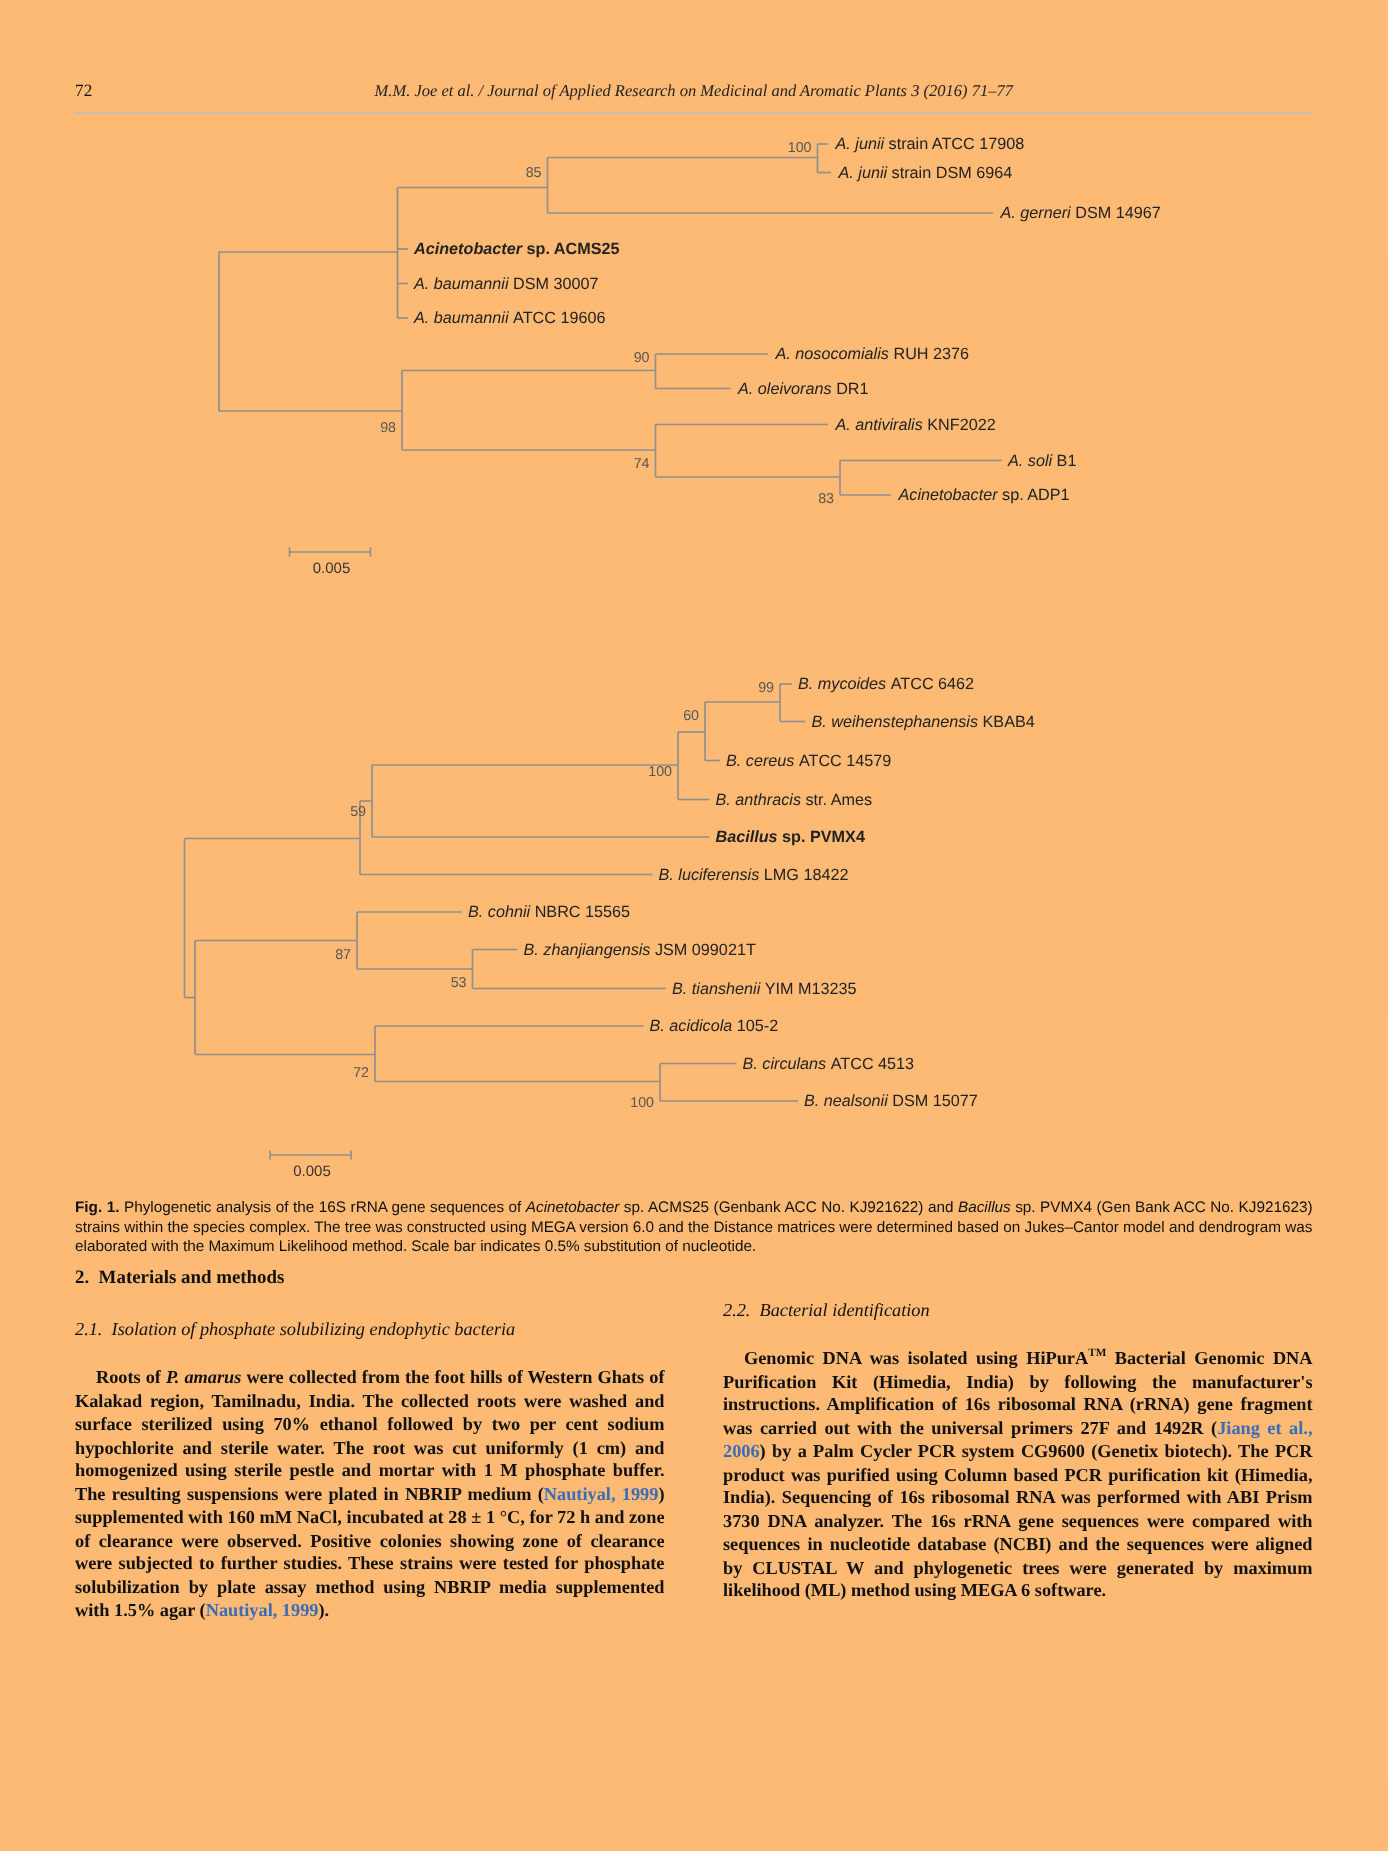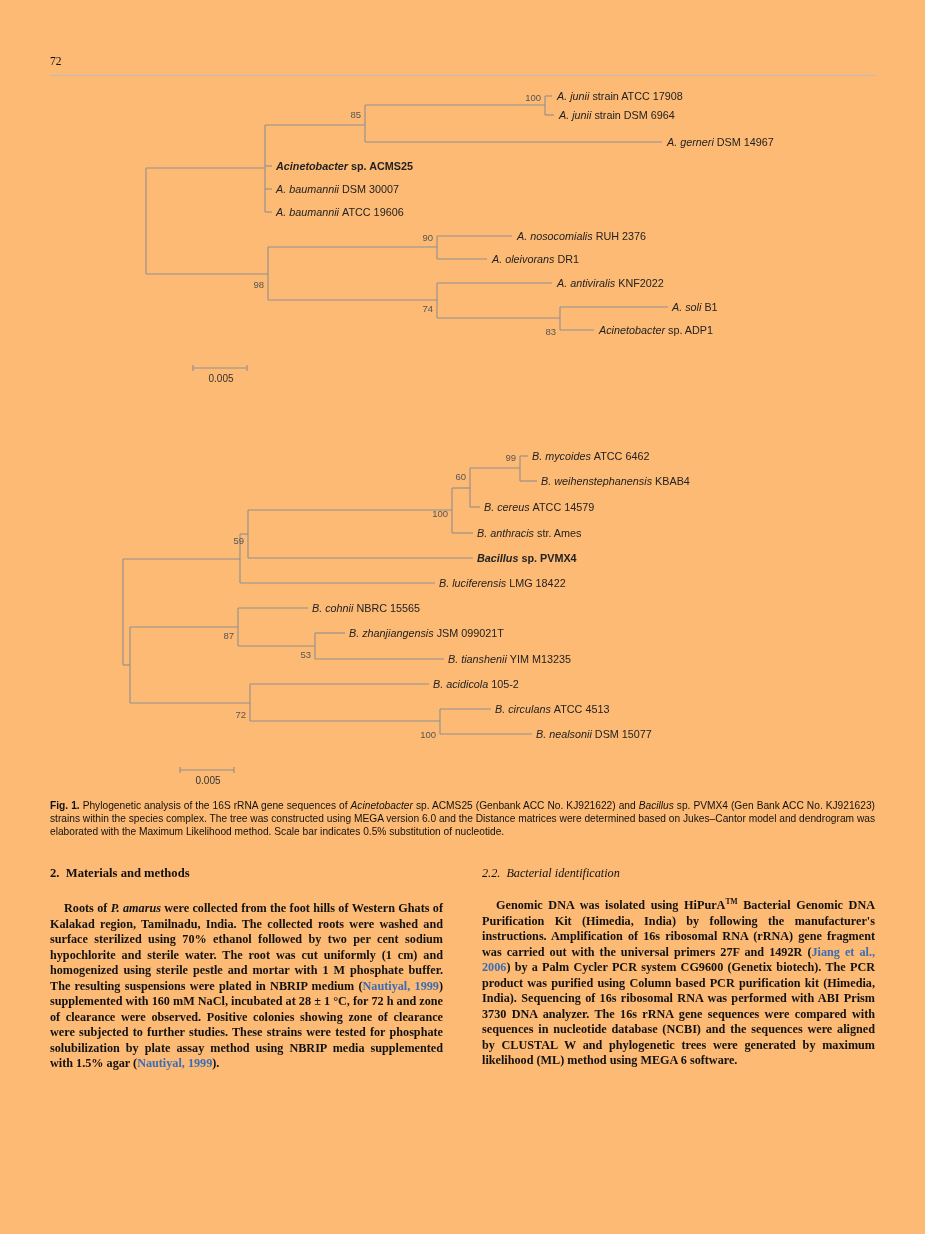--- a/index.html
+++ b/index.html
@@ -22,40 +22,41 @@
   .boot { font-family:"Liberation Sans", sans-serif; font-size:9.5px; fill:#555; }
   .scale-label { font-family:"Liberation Sans", sans-serif; font-size:10px; fill:#333; }
 
   .caption {
     position:absolute; top:799px; left:50px; width:825px;
     font-family:"Liberation Sans", sans-serif; font-size:10.2px; line-height:13px;
     text-align:justify; color:#111;
   }
 
   
-  .col-left  { position:absolute; top:866px; left:50px;  width:393px; }
+  .col-left  { position:absolute; top:844px; left:50px;  width:393px; }
   .col-right { position:absolute; top:866px; left:482px; width:393px; }
   h2.section { font-size:12.6px; font-weight:bold; margin:0 0 20px 0; }
   h3.subsection { font-size:12.2px; font-style:italic; font-weight:normal; margin:0 0 17px 0; }
   p.body {
     font-size:12.2px; line-height:15.5px; text-align:justify;
     text-indent:14px; margin:0;font-weight:bold;
   }
   .seg-bold { font-weight:bold; }
   .seg-italic { font-style:italic; }
   .seg-sup { vertical-align:super; font-size:7.5px; line-height:0; }
   .seg-link { color:var(--link-color,#3a6db5); text-decoration:none; cursor:pointer; }
 </style>
 </head>
 <body>
 
 <div class="page">
 
   <div class="header">
     <span class="page-num">72</span>
+    <div class="running-head">M.M. Joe et al. / Journal of Applied Research on Medicinal and Aromatic Plants 3 (2016) 71–77</div>
   </div>
   <div class="header-rule"></div>
 
   <svg id="figure-svg" width="925" height="795" viewBox="0 0 925 795">
       <g>
         <line x1="146" y1="168" x2="146" y2="274" stroke="#8f8f8f" stroke-width="1.1"></line>
         <line x1="146" y1="168" x2="265" y2="168" stroke="#8f8f8f" stroke-width="1.1"></line>
         <line x1="146" y1="274" x2="268" y2="274" stroke="#8f8f8f" stroke-width="1.1"></line>
         <line x1="265" y1="125" x2="265" y2="212" stroke="#8f8f8f" stroke-width="1.1"></line>
         <line x1="265" y1="125" x2="365" y2="125" stroke="#8f8f8f" stroke-width="1.1"></line>
@@ -160,20 +161,21 @@
         <line x1="180" y1="767" x2="180" y2="773" stroke="#8f8f8f" stroke-width="1.1"></line>
         <line x1="234" y1="767" x2="234" y2="773" stroke="#8f8f8f" stroke-width="1.1"></line>
         <text x="208" y="784" class="scale-label" text-anchor="middle">0.005</text>
       </g>
     </svg>
 
   <div class="caption"><span class="seg-bold">Fig. 1.</span><span> Phylogenetic analysis of the 16S rRNA gene sequences of </span><span class="seg-italic">Acinetobacter</span><span> sp. ACMS25 (Genbank ACC No. KJ921622) and </span><span class="seg-italic">Bacillus</span><span> sp. PVMX4 (Gen Bank ACC No. KJ921623) strains within the species complex. The tree was constructed using MEGA version 6.0 and the Distance matrices were determined based on Jukes–Cantor model and dendrogram was elaborated with the Maximum Likelihood method. Scale bar indicates 0.5% substitution of nucleotide.</span></div>
 
   <div class="col-left">
     <h2 class="section">2.&nbsp;&nbsp;Materials and methods</h2>
+    <h3 class="subsection">2.1.&nbsp;&nbsp;Isolation of phosphate solubilizing endophytic bacteria</h3>
     <p class="body"><span>Roots of </span><span class="seg-italic">P. amarus</span><span> were collected from the foot hills of Western Ghats of Kalakad region, Tamilnadu, India. The collected roots were washed and surface sterilized using 70% ethanol followed by two per cent sodium hypochlorite and sterile water. The root was cut uniformly (1 cm) and homogenized using sterile pestle and mortar with 1 M phosphate buffer. The resulting suspensions were plated in NBRIP medium (</span><a class="seg-link" href="#">Nautiyal, 1999</a><span>) supplemented with 160 mM NaCl, incubated at 28 ± 1 °C, for 72 h and zone of clearance were observed. Positive colonies showing zone of clearance were subjected to further studies. These strains were tested for phosphate solubilization by plate assay method using NBRIP media supplemented with 1.5% agar (</span><a class="seg-link" href="#">Nautiyal, 1999</a><span>).</span></p>
   </div>
 
   <div class="col-right">
     <h3 class="subsection">2.2.&nbsp;&nbsp;Bacterial identification</h3>
     <p class="body"><span>Genomic DNA was isolated using HiPurA</span><span class="seg-sup">TM</span><span> Bacterial Genomic DNA Purification Kit (Himedia, India) by following the manufacturer's instructions. Amplification of 16s ribosomal RNA (rRNA) gene fragment was carried out with the universal primers 27F and 1492R (</span><a class="seg-link" href="#">Jiang et al., 2006</a><span>) by a Palm Cycler PCR system CG9600 (Genetix biotech). The PCR product was purified using Column based PCR purification kit (Himedia, India). Sequencing of 16s ribosomal RNA was performed with ABI Prism 3730 DNA analyzer. The 16s rRNA gene sequences were compared with sequences in nucleotide database (NCBI) and the sequences were aligned by CLUSTAL W and phylogenetic trees were generated by maximum likelihood (ML) method using MEGA 6 software.</span></p>
   </div>
 
 </div>
 

